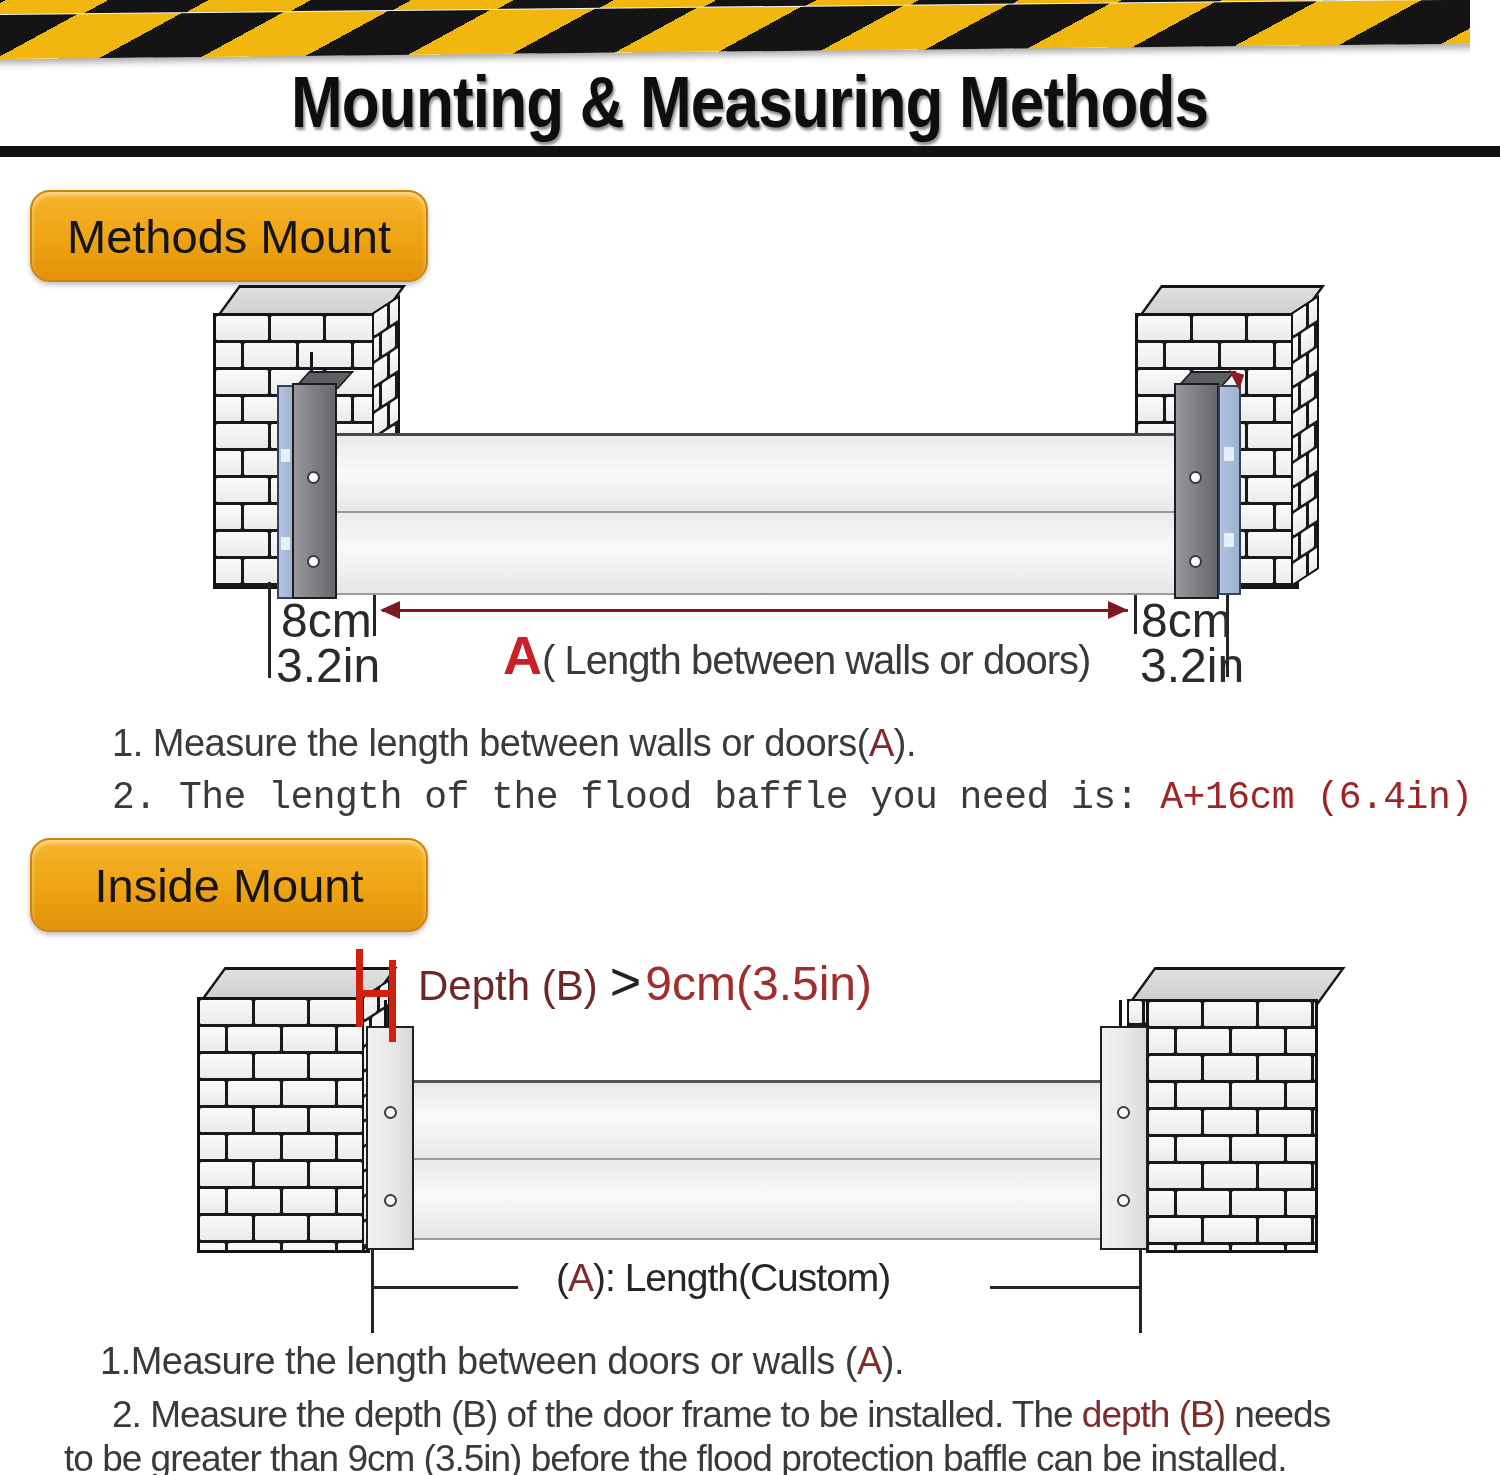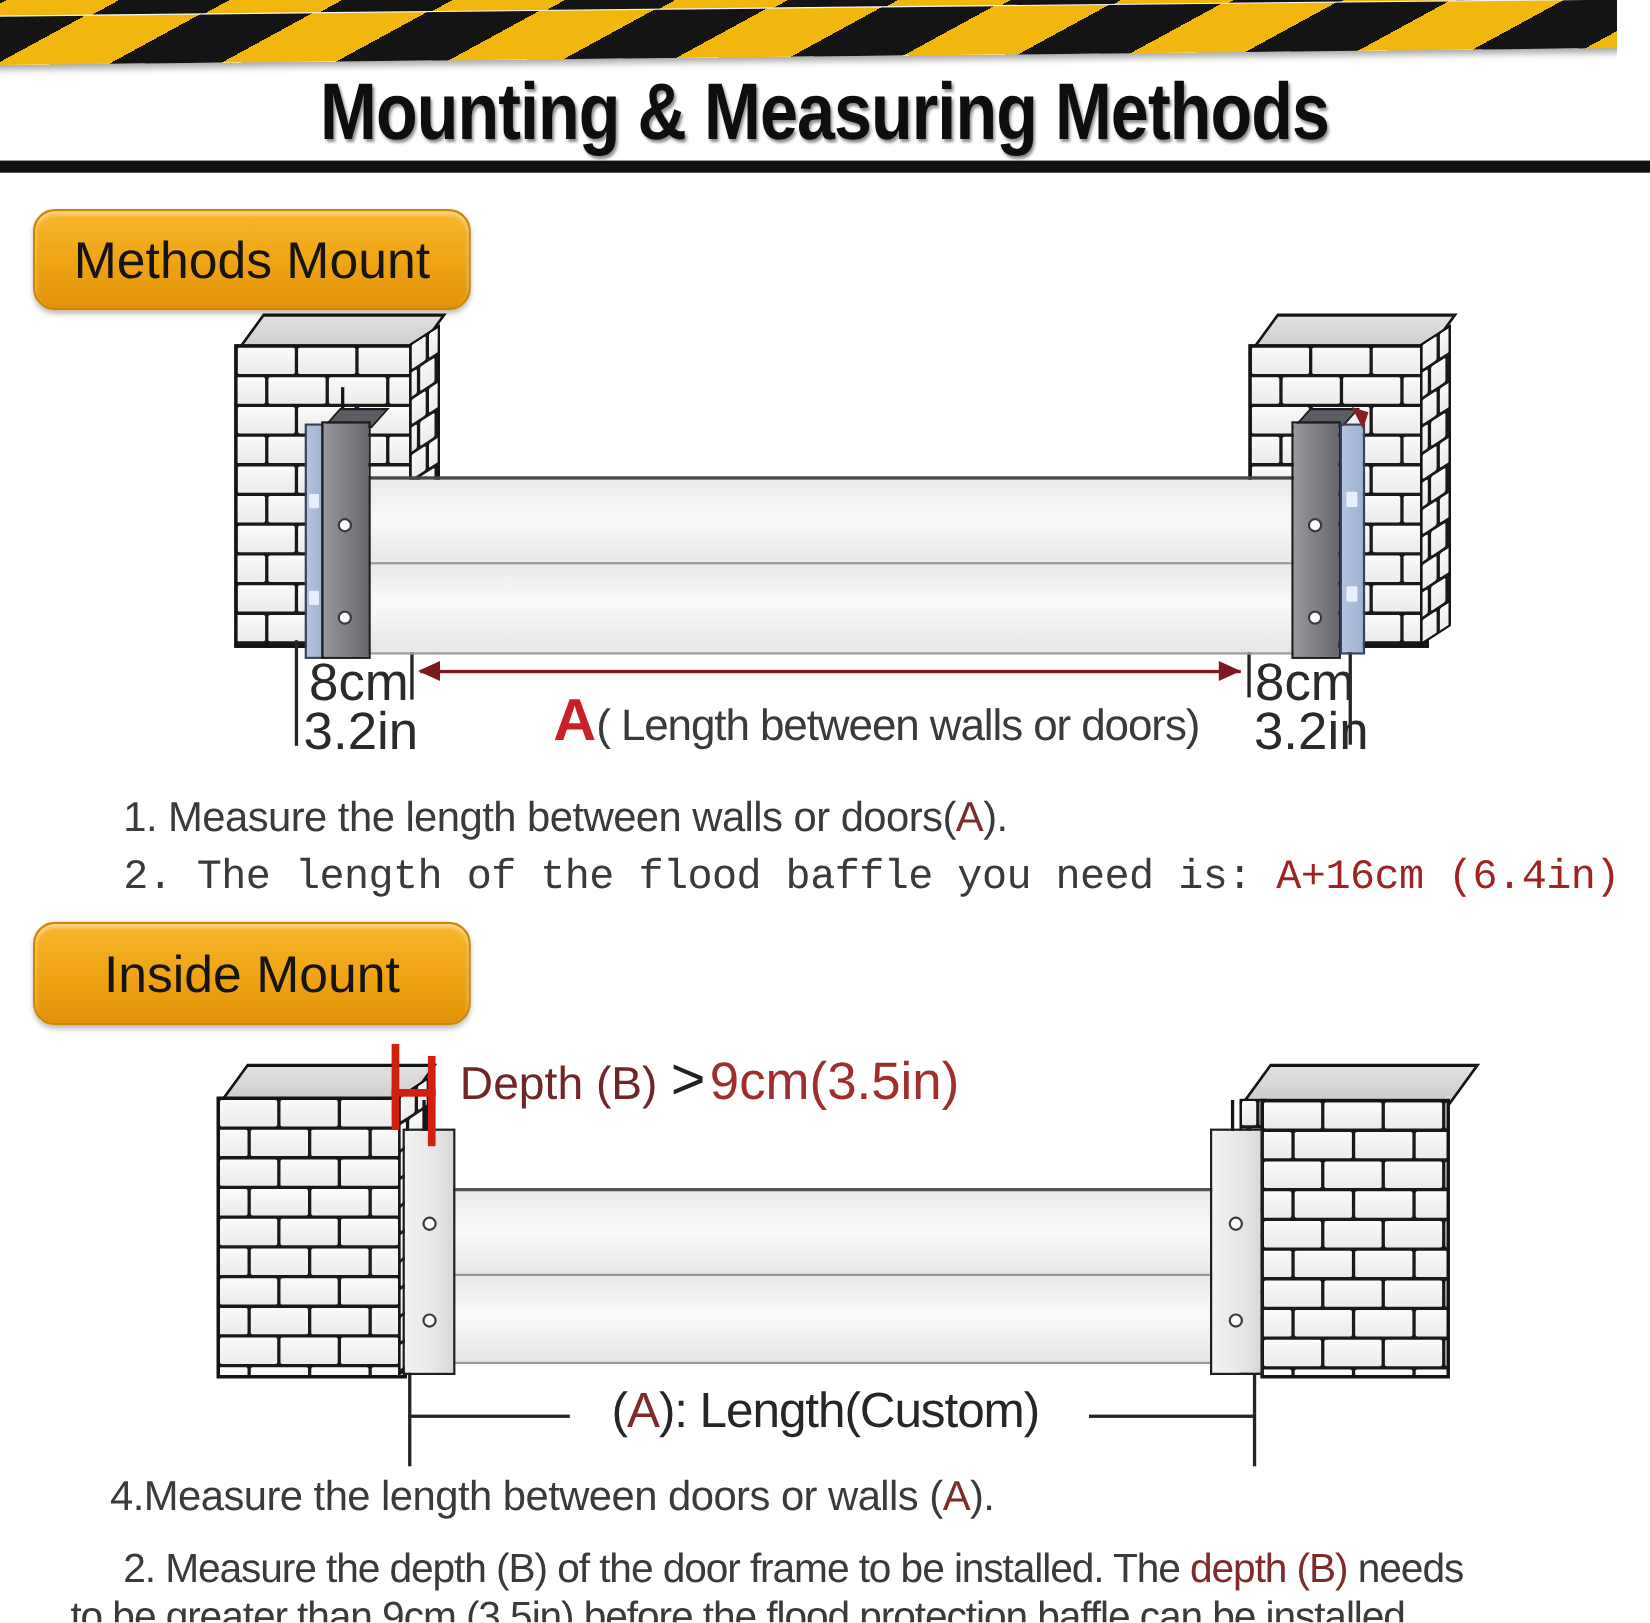--- a/index.html
+++ b/index.html
@@ -56,28 +56,28 @@
   .hseg{position:absolute;height:3px;background:#242424;}
   .redline{position:absolute;height:3px;background:#7d1822;}
   .ah{position:absolute;width:0;height:0;border-top:9px solid transparent;border-bottom:9px solid transparent;}
   .ah-left{border-right:20px solid #7d1822;}
   .ah-right{border-left:20px solid #7d1822;}
   .dim-txt{position:absolute;font-size:48px;color:#2a2a2a;line-height:1;white-space:nowrap;}
   .span-label{position:absolute;display:flex;align-items:baseline;white-space:nowrap;}
   .span-a{font-size:54px;font-weight:700;color:#cb2027;}
   .span-rest{font-size:40px;color:#3a3a3a;letter-spacing:-1px;}
   .instr{position:absolute;font-size:38px;color:#3a3a3a;letter-spacing:-0.5px;line-height:1.15;white-space:nowrap;}
-  .instr-sm{font-size:37px;letter-spacing:-1px;margin-top:11px;}
+  .instr-sm{font-size:37px;letter-spacing:-1px;}
   .em-maroon{color:#7d2b2b;}
   .em-red{color:#9e2424;}
   .depth-label{position:absolute;display:flex;align-items:baseline;white-space:nowrap;}
   .depth-b{font-size:42px;color:#6e2626;}
   .depth-gt{font-size:54px;color:#222;margin:0 4px 0 12px;font-weight:400;}
   .depth-val{font-size:48px;color:#a12e2e;}
-  .len-label{position:absolute;font-size:45px;letter-spacing:-1px;color:#262626;white-space:nowrap;}
+  .len-label{position:absolute;font-size:39px;letter-spacing:-1px;color:#262626;white-space:nowrap;}
 </style>
 </head>
 <body>
 
 <div id="stage">
 
   <div class="abs" style="left:0;top:0;width:1470px;height:160px;overflow:hidden;">
     <div class="tape tape-top"></div>
     <div class="tape tape-main"></div>
     <div class="title-wrap">
@@ -442,21 +442,21 @@
 
   <div class="vtick" style="left:371px;top:1247px;height:86px;"></div>
   <div class="vtick" style="left:1139px;top:1247px;height:86px;"></div>
   <div class="hseg" style="left:371px;top:1286px;width:147px;"></div>
   <div class="hseg" style="left:990px;top:1286px;width:151px;"></div>
   <div class="len-label" style="left:556px;top:1256px;">
     <span>(</span><span class="em-maroon">A</span><span>): Length(Custom)</span>
   </div>
 
   <div class="instr" style="left:100px;top:1340px;">
-    <span>4.Measure the length between doors or walls (</span><span class="em-maroon">A</span><span>).</span>
+    <span>1.Measure the length between doors or walls (</span><span class="em-maroon">A</span><span>).</span>
   </div>
   <div class="instr instr-sm" style="left:112px;top:1394px;">
     <span>2. Measure the depth (B) of the door frame to be installed. The </span><span class="em-maroon">depth (B)</span><span> needs</span>
   </div>
   <div class="instr instr-sm" style="left:64px;top:1438px;">
     <span>to be greater than 9cm (3.5in) before the flood protection baffle can be installed.</span>
   </div>
 
 </div>
 

